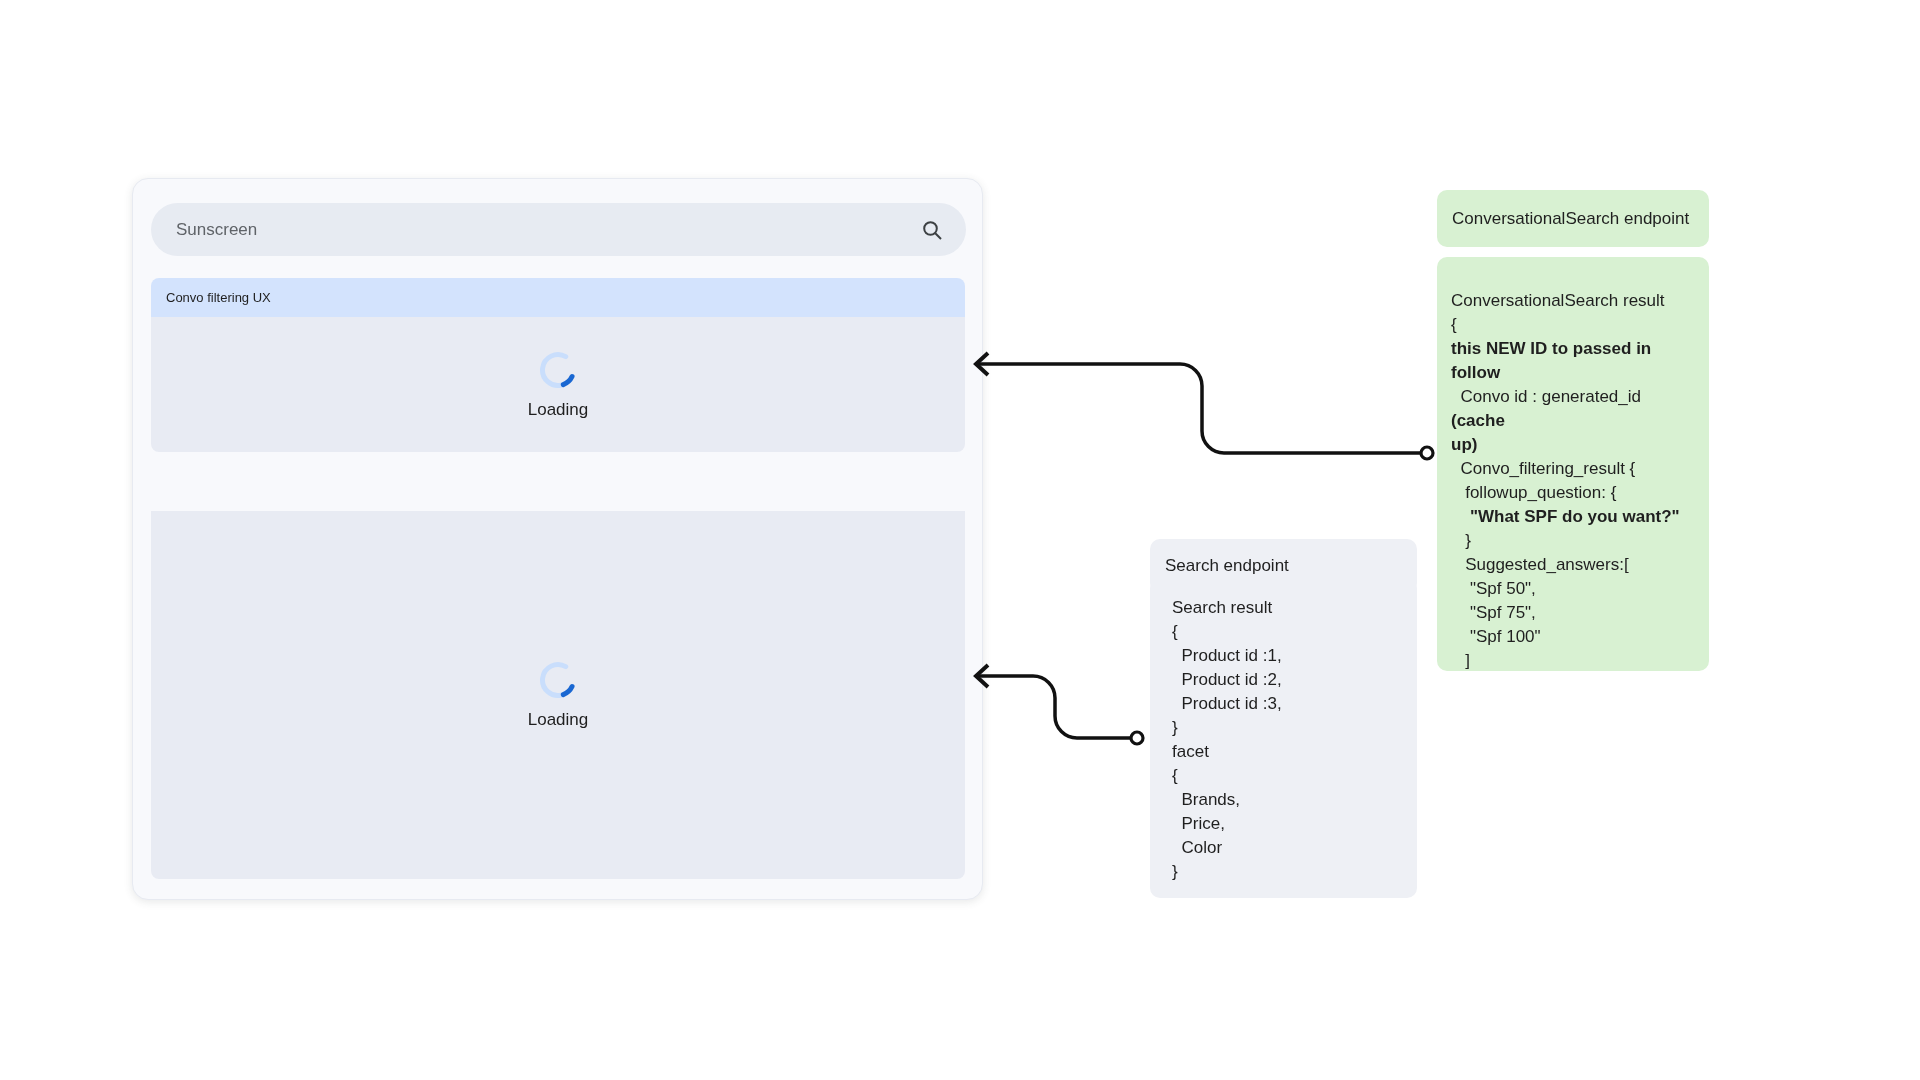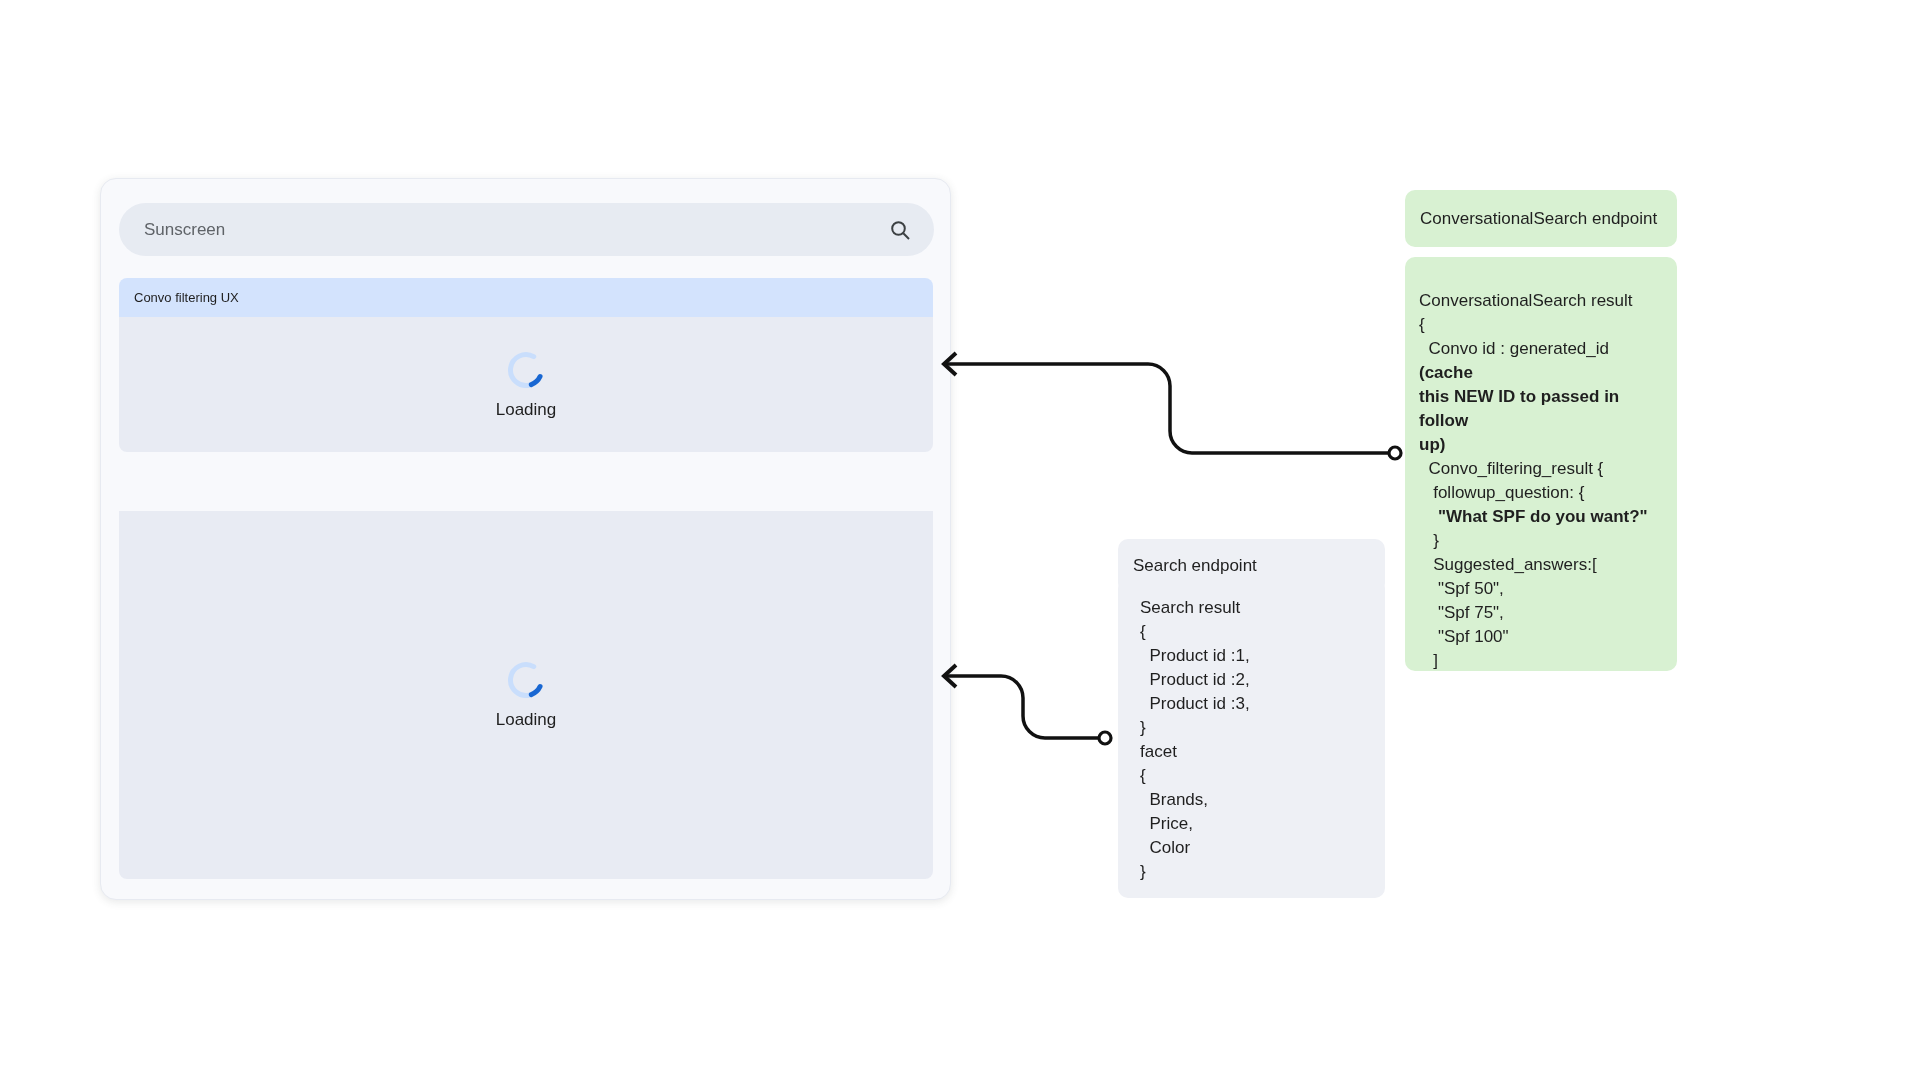--- a/index.html
+++ b/index.html
@@ -1,19 +1,19 @@
 <!DOCTYPE html>
 <html style="--card-bg: #f8f9fc; --search-pill-bg: #e7ebf2; --section-header-bg: #d3e3fd; --section-body-bg: #e8ebf3; --green-box-bg: #d8f1d2; --gray-box-bg: #eef0f5; --spinner-track: #c9defc; --spinner-arc: #1967d2; --text-primary: #1f1f1f; --text-secondary: #5f6368; --arrow: #111111;"><head>
 <meta charset="utf-8">
 <style>
   * { margin: 0; padding: 0; box-sizing: border-box; }
   html, body { width: 1920px; height: 1080px; background: #ffffff; overflow: hidden; }
   body { font-family: "Liberation Sans", sans-serif; color: var(--text-primary, #1f1f1f); }
 
-  .stage { position: relative; width: 1556px; height: 1080px; background: #ffffff; }
+  .stage { position: relative; width: 1556px; height: 1080px; background: #ffffff; margin-left: 32px; }
 
   
   .card {
     position: absolute; left: 100px; top: 178px; width: 851px; height: 722px;
     background: var(--card-bg, #f8f9fc);
     border: 1px solid #e7eaf1;
     border-radius: 16px;
     box-shadow: 0 2px 8px rgba(60,64,67,.12);
   }
   .searchbar {
@@ -111,22 +111,22 @@
       <div class="loading-label">Loading</div>
     </div>
   </div>
 
   <div class="tag green tag-conv">
     <span>ConversationalSearch endpoint</span>
   </div>
   <div class="codebox green codebox-conv">
       <div class="code-line"><span>ConversationalSearch result</span></div>
       <div class="code-line"><span>{</span></div>
+      <div class="code-line"><b>this NEW ID to passed in follow</b></div>
       <div class="code-line"><span>  Convo id : generated_id </span><b>(cache</b></div>
-      <div class="code-line"><b>this NEW ID to passed in follow</b></div>
       <div class="code-line"><b>up)</b></div>
       <div class="code-line"><span>  Convo_filtering_result {</span></div>
       <div class="code-line"><span>   followup_question: {</span></div>
       <div class="code-line"><span>    </span><b>"What SPF do you want?"</b></div>
       <div class="code-line"><span>   }</span></div>
       <div class="code-line"><span>   Suggested_answers:[</span></div>
       <div class="code-line"><span>    "Spf 50",</span></div>
       <div class="code-line"><span>    "Spf 75",</span></div>
       <div class="code-line"><span>    "Spf 100"</span></div>
       <div class="code-line"><span>   ]</span></div>

